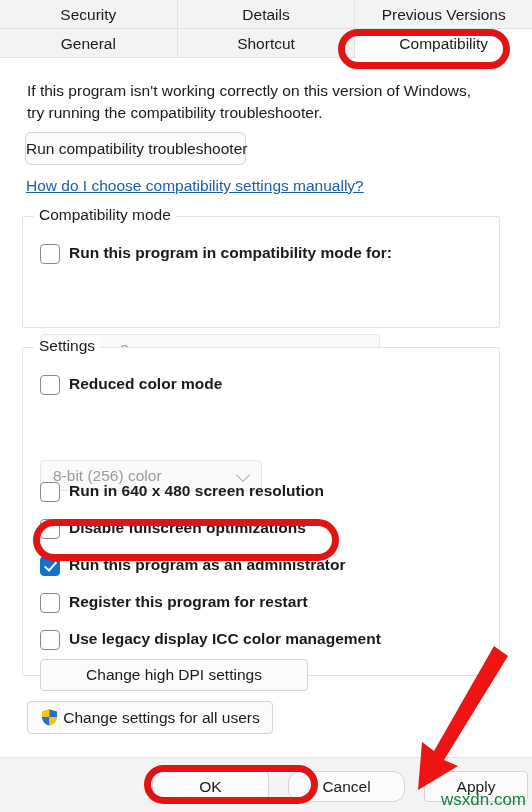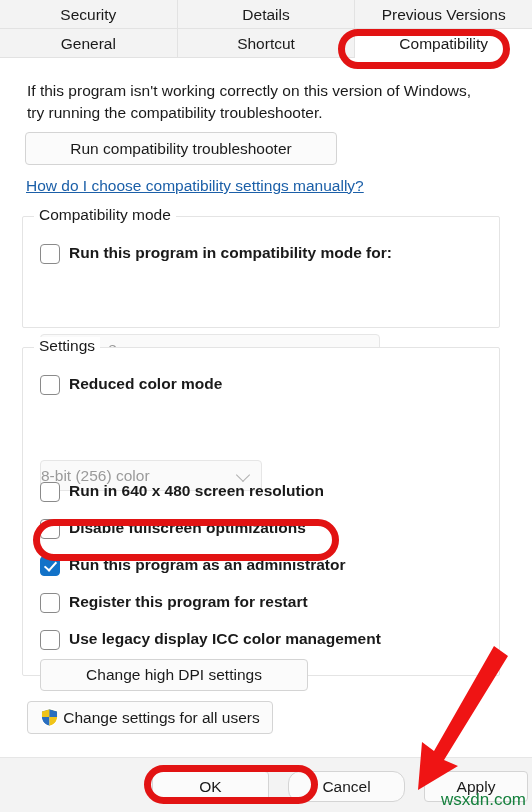--- a/index.html
+++ b/index.html
@@ -92,22 +92,23 @@
     border-radius: 4px;
     box-sizing: border-box;
     text-align: center;
     white-space: nowrap;
     cursor: default;
   }
 
   .btn-troubleshoot {
     position: absolute;
     left: 25px; top: 74px;
-    width: 312px; height: 33px;
+    width: 221px; height: 33px;
     line-height: 31px;
+    border-radius: 6px;
   }
 
   .link {
     position: absolute;
     left: 26px; top: 119px;
     font-size: 15.5px;
     color: #1b5fa8;
     text-decoration: underline;
     cursor: pointer;
     white-space: nowrap;
@@ -174,20 +175,21 @@
   .combo {
     position: absolute;
     background: #fafafa;
     border: 1px solid #e6e6e6;
     border-radius: 4px;
     box-sizing: border-box;
     display: flex;
     align-items: center;
     color: #9a9a9a;
     font-size: 15.5px;
+    padding-left: 12px;
   }
   .combo .chev {
     position: absolute;
     right: 13px;
     top: 50%;
     width: 9px; height: 9px;
     margin-top: -6px;
     border-right: 1.6px solid #b0b0b0;
     border-bottom: 1.6px solid #b0b0b0;
     transform: rotate(45deg);

